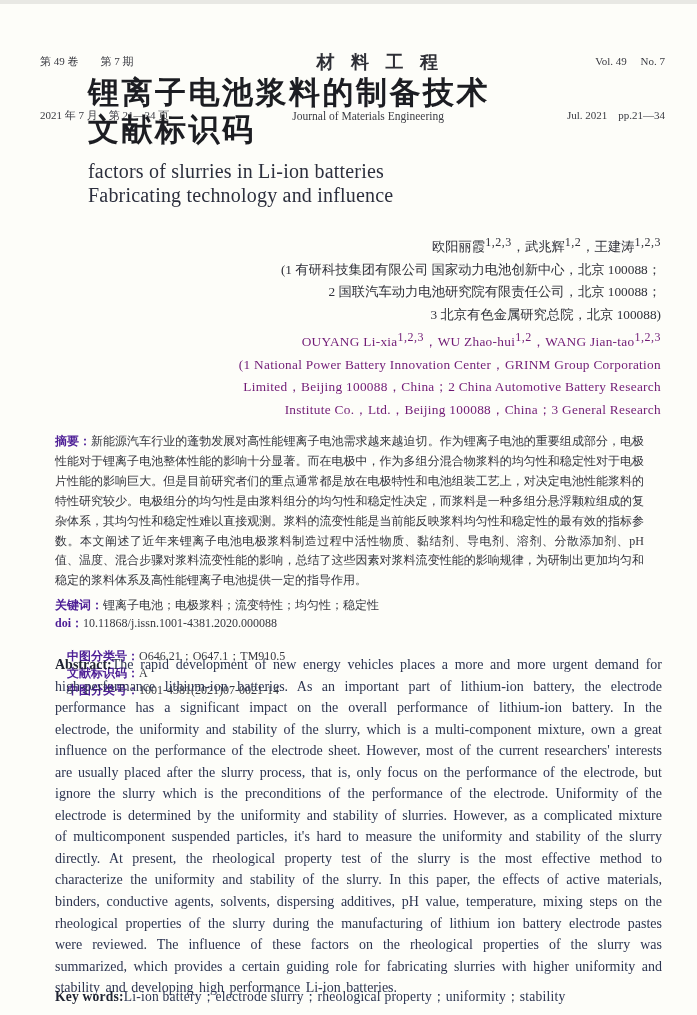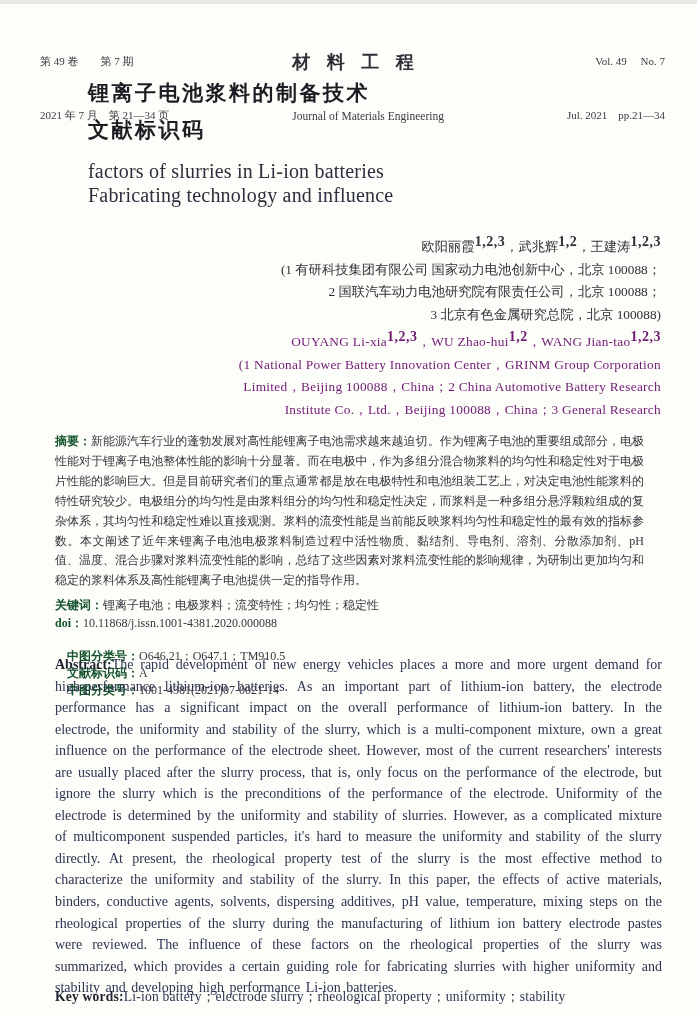--- a/index.html
+++ b/index.html
@@ -22,38 +22,38 @@
     justify-content: space-between;
     align-items: flex-start;
     white-space: pre;
   }
   .header-left, .header-right {
     font-size: 11px;
     line-height: 18px;
     color: #3a3b42;
   }
   .header-right { text-align: right; }
-  .header-center { text-align: left; }
+  .header-center { text-align: right; }
   .journal-title-cn {
     font-size: 18px;
     font-weight: 600;
     letter-spacing: 6px;
     color: #2e2f36;
     line-height: 20px;
   }
   .journal-title-en {
     font-size: 11.5px;
     line-height: 17px;
     color: #3a3b42;
   }
   
   .title-block { position: absolute; top: 70px; left: 88px; }
   .title-cn {
     font-family: "Liberation Sans", "DejaVu Sans", sans-serif;
-    font-size: 21px;
+    font-size: 31px;
     font-weight: 700;
     line-height: 37px;
     letter-spacing: 2.5px;
     color: #1c1d22;
   }
   .title-en {
     margin-top: 12px;
     font-size: 20px;
     line-height: 23.5px;
     color: #2c2f3d;
@@ -61,32 +61,32 @@
   }
   
   .authors {
     position: absolute;
     top: 227px; right: 36px;
     text-align: right;
     font-size: 13.3px;
     line-height: 22.4px;
     color: #2f3039;
   }
-  .authors sup { font-size: 14px; letter-spacing: 0.5px; font-weight: bold; }
+  .authors sup { font-size: 12px; letter-spacing: 0.5px; }
   .authors .en-line { color: #701a75; letter-spacing: 0.3px; }
   
   .abs-cn {
     position: absolute;
     top: 428px; left: 55px; width: 589px;
     font-size: 12px;
     line-height: 19.9px;
     text-align: justify;
     color: #35363e;
   }
-  .abs-cn b, .meta b { color: #14532d; }
+  .abs-cn b, .meta b { color: #4c1d95; }
   
   .meta {
     position: absolute;
     left: 55px;
     font-size: 12px;
     color: #35363e;
     white-space: pre;
   }
   .meta-keywords { top: 593px; }
   .meta-doi { top: 611px; }

